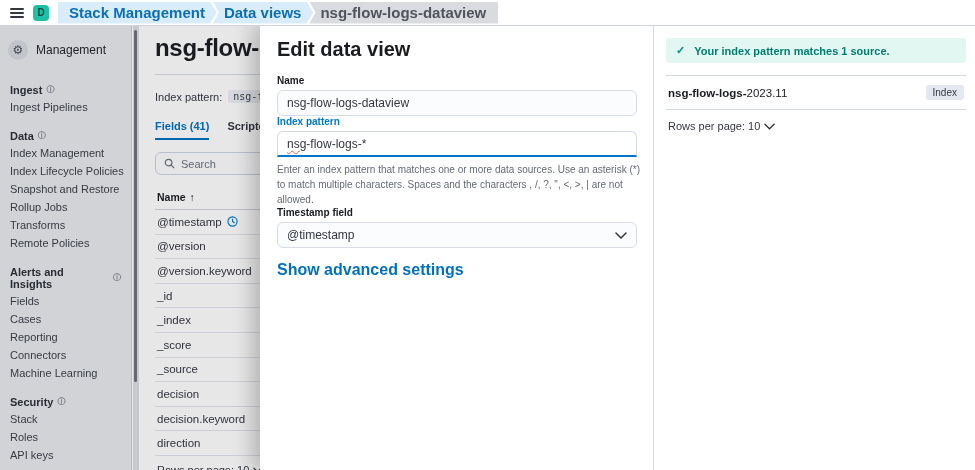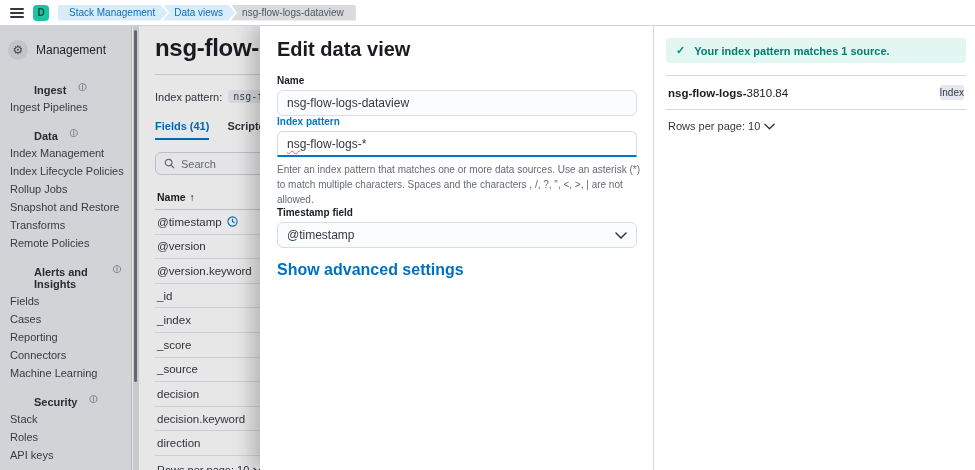--- a/index.html
+++ b/index.html
@@ -9,42 +9,42 @@
 
   
   .topbar { position:absolute; left:0; top:0; width:975px; height:26px; background:#fff;
             border-bottom:1px solid #cfd4dc; display:flex; align-items:center; gap:9px;
             padding:0 10px; z-index:30; }
   .hamburger { width:14px; height:10px; display:flex; flex-direction:column; justify-content:space-between; cursor:pointer; }
   .hamburger i { display:block; height:2px; background:#343741; border-radius:1px; }
   .logo { width:16px; height:16px; border-radius:4px; background:#1dc2a5; color:#0b4a40;
           font-size:10px; font-weight:bold; display:flex; align-items:center; justify-content:center; }
   .crumbs { display:flex; align-items:center; }
-  .crumb { font-size:10px; font-weight:400; padding:2.5px 12px 2.5px 11px; white-space:nowrap;
+  .crumb { font-size:15px; font-weight:700; padding:2.5px 12px 2.5px 11px; white-space:nowrap;
            clip-path:polygon(0 0, calc(100% - 7px) 0, 100% 50%, calc(100% - 7px) 100%, 0 100%, 6px 50%); }
   .crumb.first { clip-path:polygon(0 0, calc(100% - 7px) 0, 100% 50%, calc(100% - 7px) 100%, 0 100%); }
   .crumb.last  { clip-path:polygon(0 0, 100% 0, 100% 100%, 0 100%, 6px 50%); }
   .crumb.blue { background:#d9ecf9; color:#0b6fb8; }
   .crumb.gray { background:#d9dbdf; color:#50545c; }
   .crumb + .crumb { margin-left:-4px; }
 
   
   .page { position:absolute; left:0; top:26px; width:975px; height:444px; background:#fff; }
   .dim  { position:absolute; left:0; top:26px; width:975px; height:444px;
           background:rgba(20,24,32,0.10); z-index:5; pointer-events:none; }
 
   
   .sidebar { position:absolute; left:0; top:0; width:132px; height:444px; background:#e7e9ed;
              border-right:1px solid #c9ccd2; padding:10px 0 0 0; }
   .mgmt-head { display:flex; align-items:center; gap:8px; padding:4px 10px 10px 8px; }
   .gear-badge { width:20px; height:20px; border-radius:50%; background:#d6d9df; color:#4b4f58;
                 font-size:12px; display:flex; align-items:center; justify-content:center; }
   .mgmt-title { font-size:12px; font-weight:normal; color:#22242a; }
   .side-sec { margin-top:12px; }
-  .side-h { font-size:11px; font-weight:bold; color:#2c2f36; padding:2px 10px; display:flex; align-items:flex-start; gap:12px;margin-left:24px; }
+  .side-h { font-size:11px; font-weight:bold; color:#2c2f36; padding:2px 10px; display:flex; align-items:center; gap:4px; }
   .info-ic { font-size:8px; color:#7d828c; line-height:1; }
   .side-item { font-size:11px; color:#3c3f46; padding:3px 10px; cursor:pointer; white-space:nowrap; }
 
   
   .scroll-track { position:absolute; left:133px; top:0; width:6px; height:444px; background:#dcdee2; }
   .scroll-thumb { position:absolute; left:1px; top:4px; width:3px; height:352px; background:#6c717a; border-radius:2px; }
 
   
   .main { position:absolute; left:139px; top:0; width:836px; height:444px; background:#fff; padding:8px 0 0 16px; }
   .page-title { font-size:24px; font-weight:bold; color:#1a1c21; letter-spacing:-0.3px; }
@@ -86,21 +86,21 @@
 
   
   .fy-prev { flex:1; border-left:1px solid #d3dae6; padding:12px 9px 0 12px; }
   .banner { background:#e2f7f1; border-radius:4px; padding:6px 10px; display:flex; align-items:center;
             gap:9px; font-size:11px; font-weight:600; color:#017e71; }
   .banner .chk { font-size:11px; font-weight:bold; color:#01917f; }
   .prev-div { border:none; border-top:1px solid #d3dae6; margin:12px 0 0 0; }
   .src-row { display:flex; align-items:center; justify-content:space-between; padding:9px 2px 9px 2px; }
   .src-name { font-size:11.5px; color:#1a1c21; }
   .src-name b { font-weight:bold; }
-  .idx-badge { background:#e4e8f0; border-radius:3px; font-size:10px; color:#343741; padding:2px 0; }
+  .idx-badge { background:#e4e8f0; border-radius:3px; font-size:10px; color:#343741; padding:2px 7px; }
   .prev-rpp { font-size:11px; color:#343741; padding:10px 2px; display:flex; align-items:center; gap:4px; cursor:pointer; }
 
   .chev svg { display:block; }
 </style>
 </head>
 <body>
 
 <div id="canvas">
 
   <div class="topbar">
@@ -132,22 +132,22 @@
             </div>
             <div class="side-item">Ingest Pipelines</div>
           </div>
           <div class="side-sec">
             <div class="side-h">
               <span>Data</span>
               <span class="info-ic">ⓘ</span>
             </div>
             <div class="side-item">Index Management</div>
             <div class="side-item">Index Lifecycle Policies</div>
+            <div class="side-item">Snapshot and Restore</div>
             <div class="side-item">Rollup Jobs</div>
-            <div class="side-item">Snapshot and Restore</div>
             <div class="side-item">Transforms</div>
             <div class="side-item">Remote Policies</div>
           </div>
           <div class="side-sec">
             <div class="side-h">
               <span>Alerts and Insights</span>
               <span class="info-ic">ⓘ</span>
             </div>
             <div class="side-item">Fields</div>
             <div class="side-item">Cases</div>
@@ -282,21 +282,21 @@
       <span class="adv-link">Show advanced settings</span>
     </div>
 
     <div class="fy-prev">
       <div class="banner">
         <span class="chk">✓</span>
         <span>Your index pattern matches 1 source.</span>
       </div>
       <hr class="prev-div">
       <div class="src-row">
-        <span class="src-name"><b>nsg-flow-logs-</b><span>3810.84</span></span>
+        <span class="src-name"><b>nsg-flow-logs-</b><span>2023.11</span></span>
         <span class="idx-badge">Index</span>
       </div>
       <hr class="prev-div" style="margin-top:0;">
       <div class="prev-rpp">
         <span>Rows per page: 10</span>
         <span class="chev">
           <svg width="11" height="7" viewBox="0 0 12 7">
               <path d="M1 1l5 5 5-5" stroke="#343741" stroke-width="1.5" fill="none" stroke-linecap="round"></path>
             </svg>
         </span>

